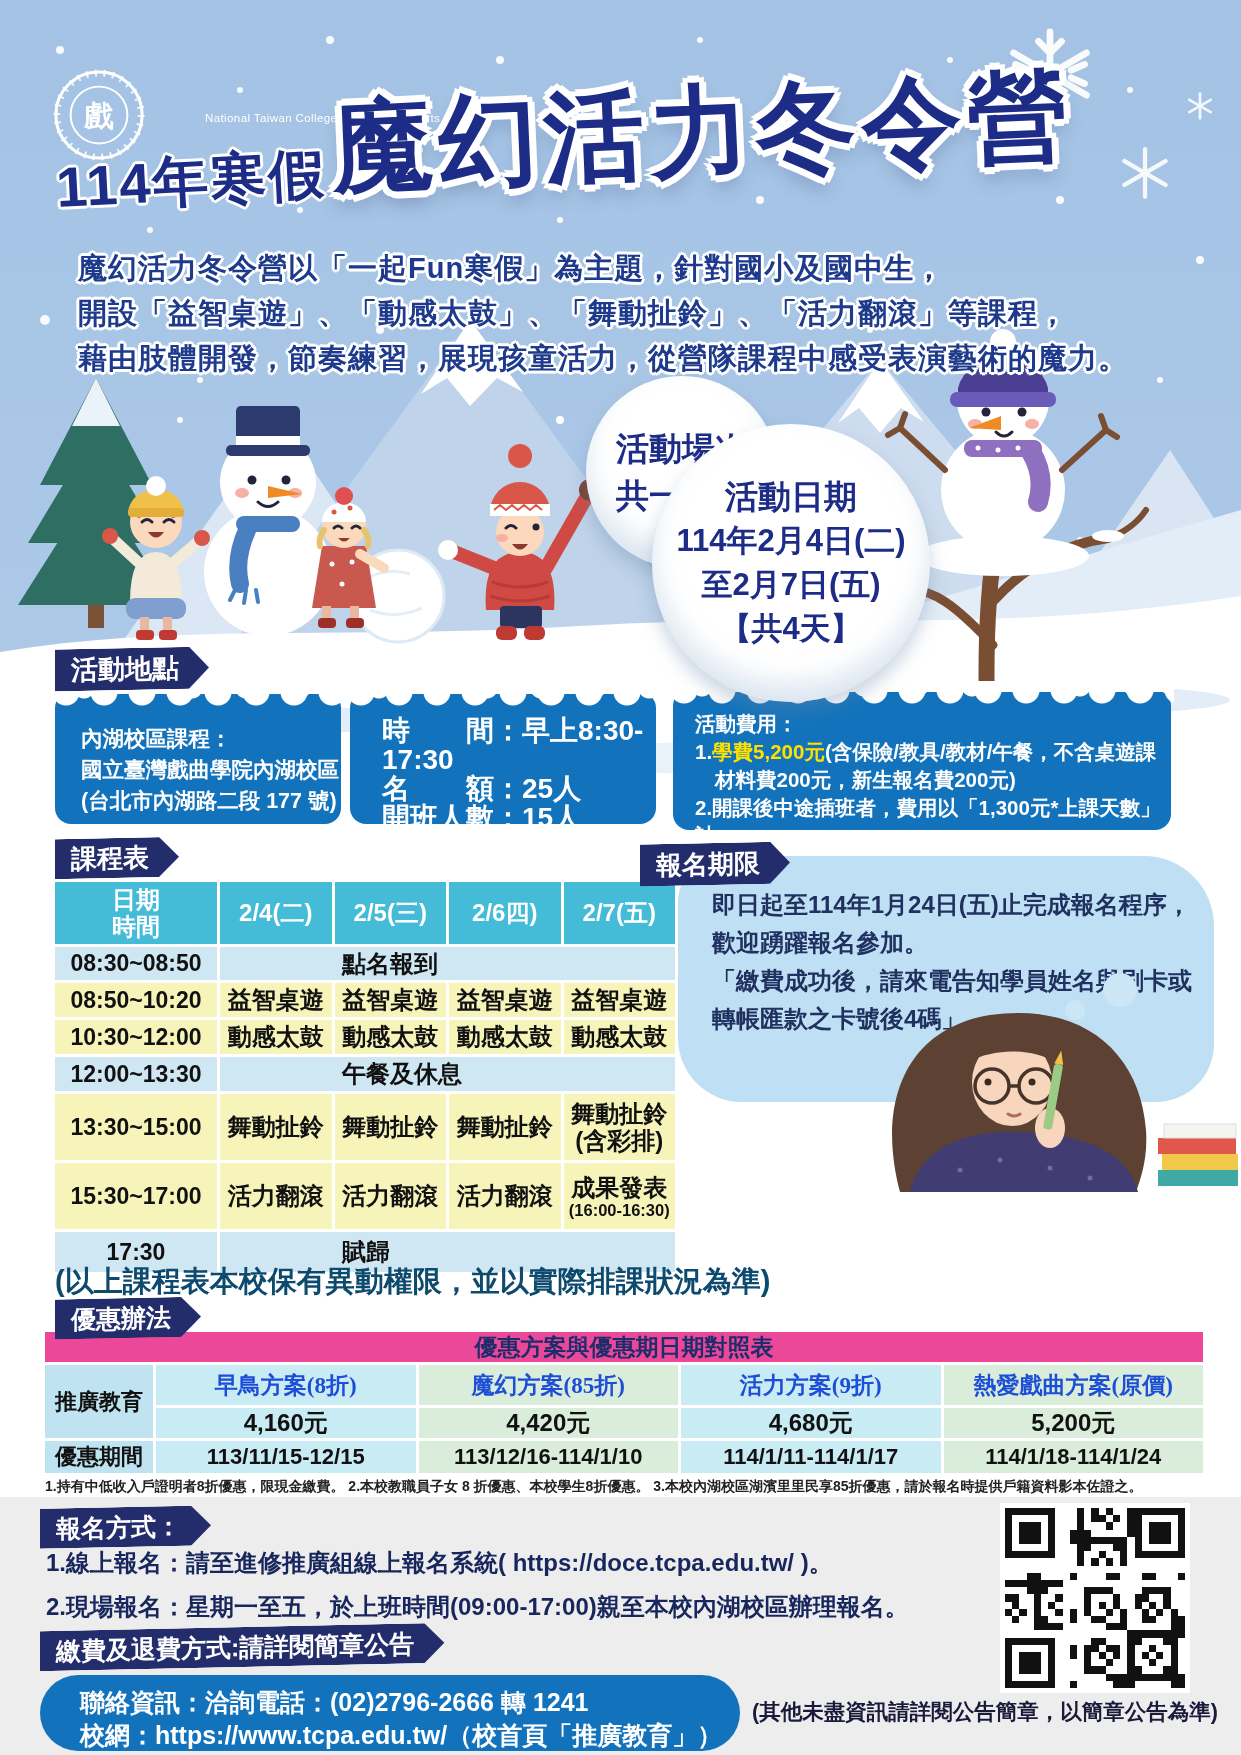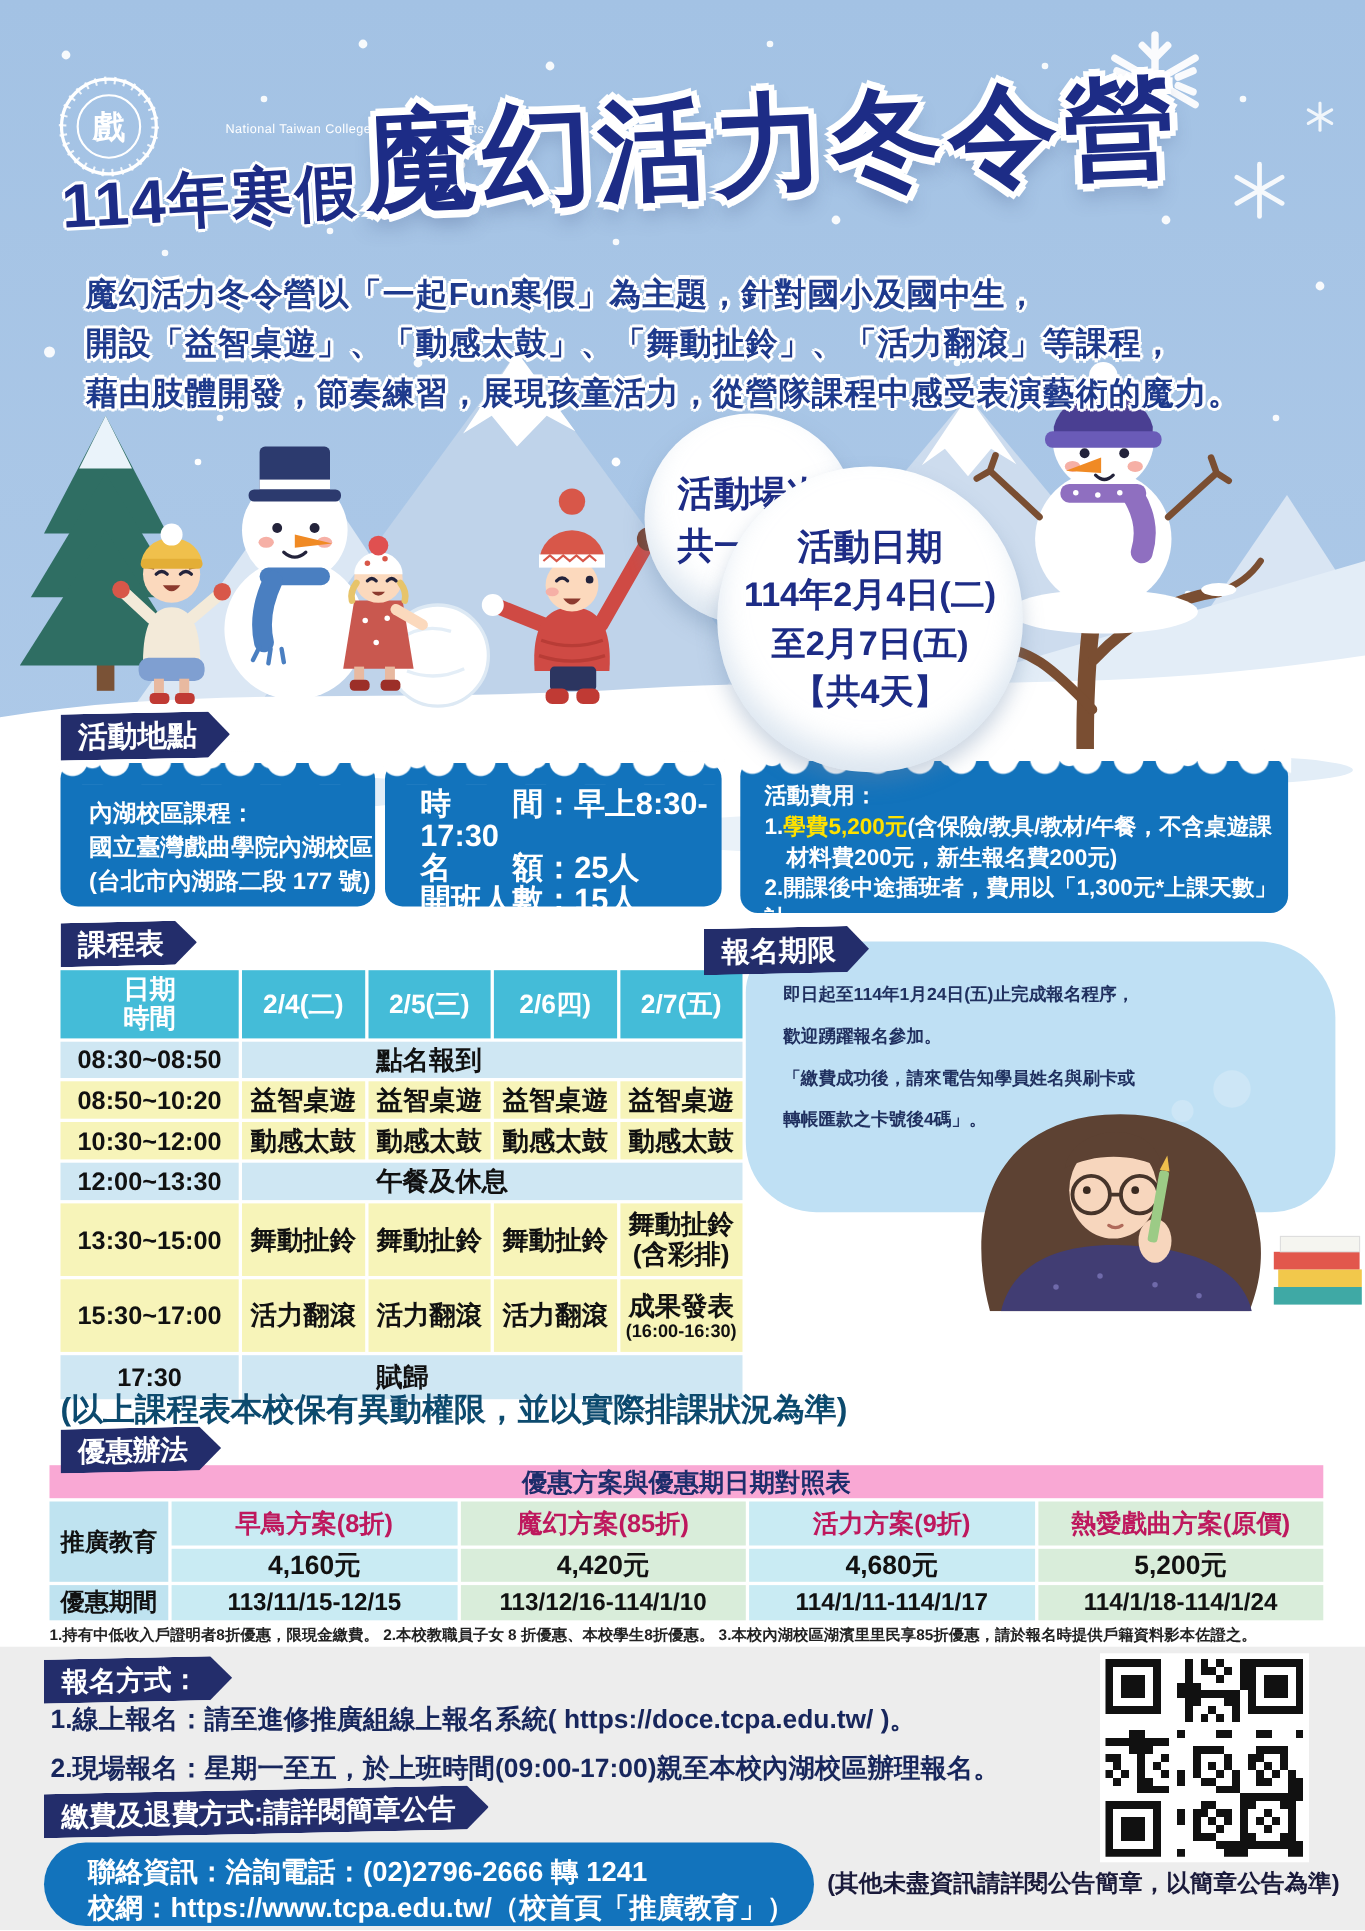--- a/index.html
+++ b/index.html
@@ -72,31 +72,31 @@
   .row-yellow{background:#f7f4b9;}
   .sc.t{font-size:23px;color:#111;}
   .sc.b{font-size:24px;color:#111;}
   .span-cell{grid-column:2/6;justify-content:flex-start;padding-left:122px;font-size:24px;color:#111;}
   .sc.lastc{flex-direction:column;line-height:27px;}
   .sc.lastc .sub{font-size:16.5px;line-height:18px;text-align:right;}
   .sched-note{position:absolute;left:55px;top:1262px;font-size:29px;font-weight:bold;color:#0c4a6e;}
   
   .cloud{position:absolute;left:678px;top:856px;width:536px;height:246px;background:#bfe0f4;
          border-radius:46px 70px 58px 64px;padding:30px 0 0 34px;box-sizing:border-box;
-         font-size:16px;font-weight:bold;color:#20305f;line-height:38px;z-index:2;}
+         font-size:24px;font-weight:bold;color:#20305f;line-height:38px;z-index:2;}
   .girl{position:absolute;left:840px;top:960px;width:400px;height:232px;z-index:3;}
   
   .disc{position:absolute;left:45px;top:1332px;width:1158px;display:grid;
         grid-template-columns:108px 1fr 1fr 1fr 1fr;grid-template-rows:30px 40px 30px 32px;gap:3px;
         font-weight:bold;text-align:center;}
   .dc{display:flex;align-items:center;justify-content:center;}
-  .d-title{grid-column:1/6;background:#f9a8d4;color:#1d2d6b;font-size:23px;}
+  .d-title{grid-column:1/6;background:#ec4899;color:#1d2d6b;font-size:23px;}
   .d-label{grid-column:1;background:#bfe3f0;color:#111;font-size:22px;}
   .d-label.plan{grid-row:2/4;}
-  .d-plan{font-size:23px;color:#be185d;}
+  .d-plan{font-size:23px;color:#1d4ed8;font-family:Liberation Serif, serif;}
   .d-price{font-size:24px;color:#111;}
   .d-period{font-size:22px;color:#111;}
   .c-cyan{background:#c9ebf3;}
   .c-green{background:#d9edda;}
   .fineprint{position:absolute;left:45px;top:1478px;width:1170px;font-size:14px;color:#222;
              font-weight:bold;white-space:nowrap;}
   
   .bottom{position:absolute;left:0;top:1497px;width:1241px;height:258px;background:#ededed;}
   .r-apply{left:40px;top:10px;height:40px;font-size:25px;}
   .r-payment{left:40px;top:130px;height:40px;font-size:25px;}

